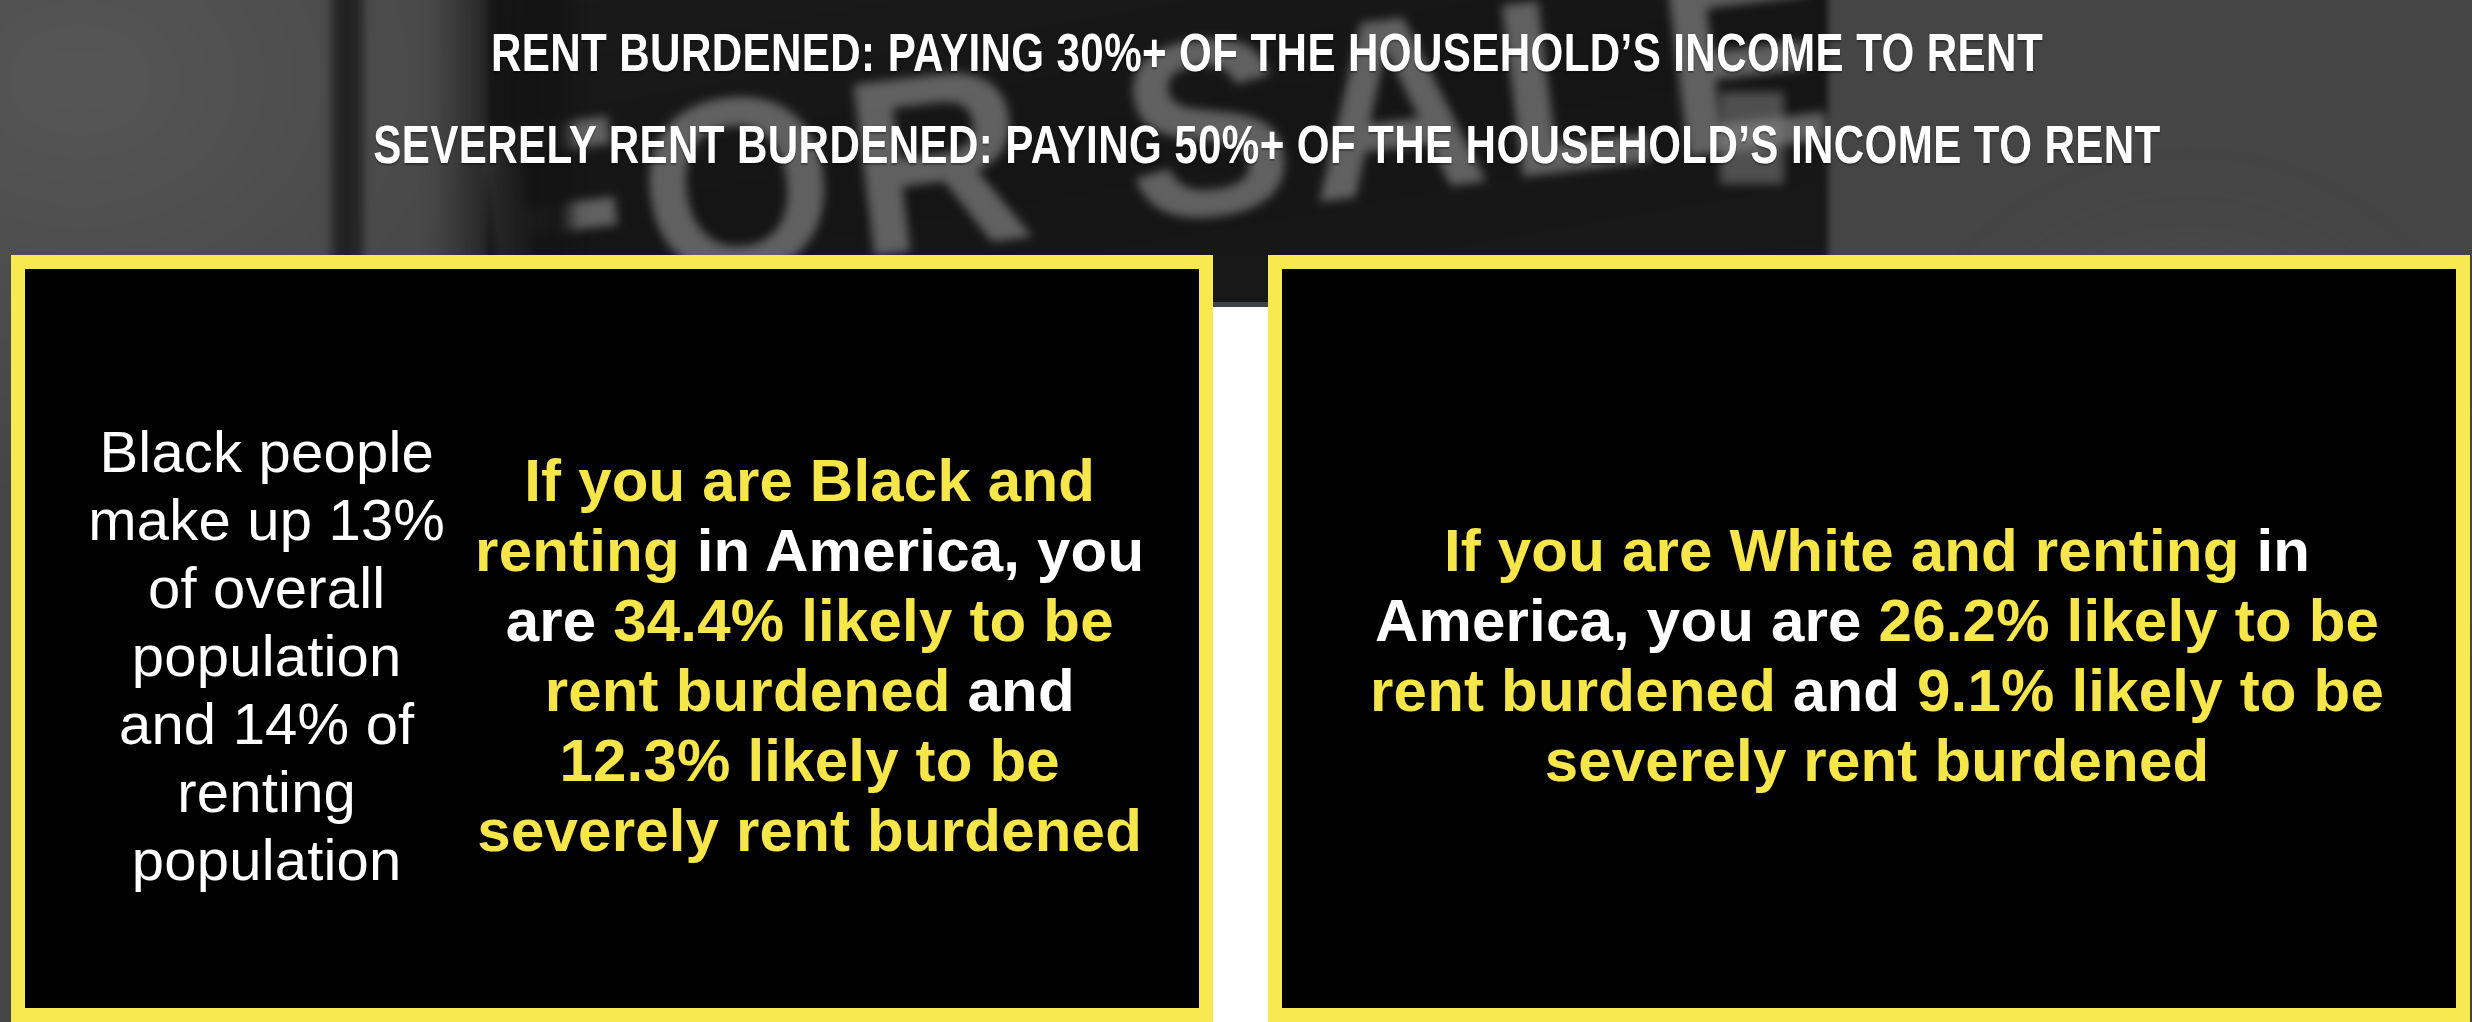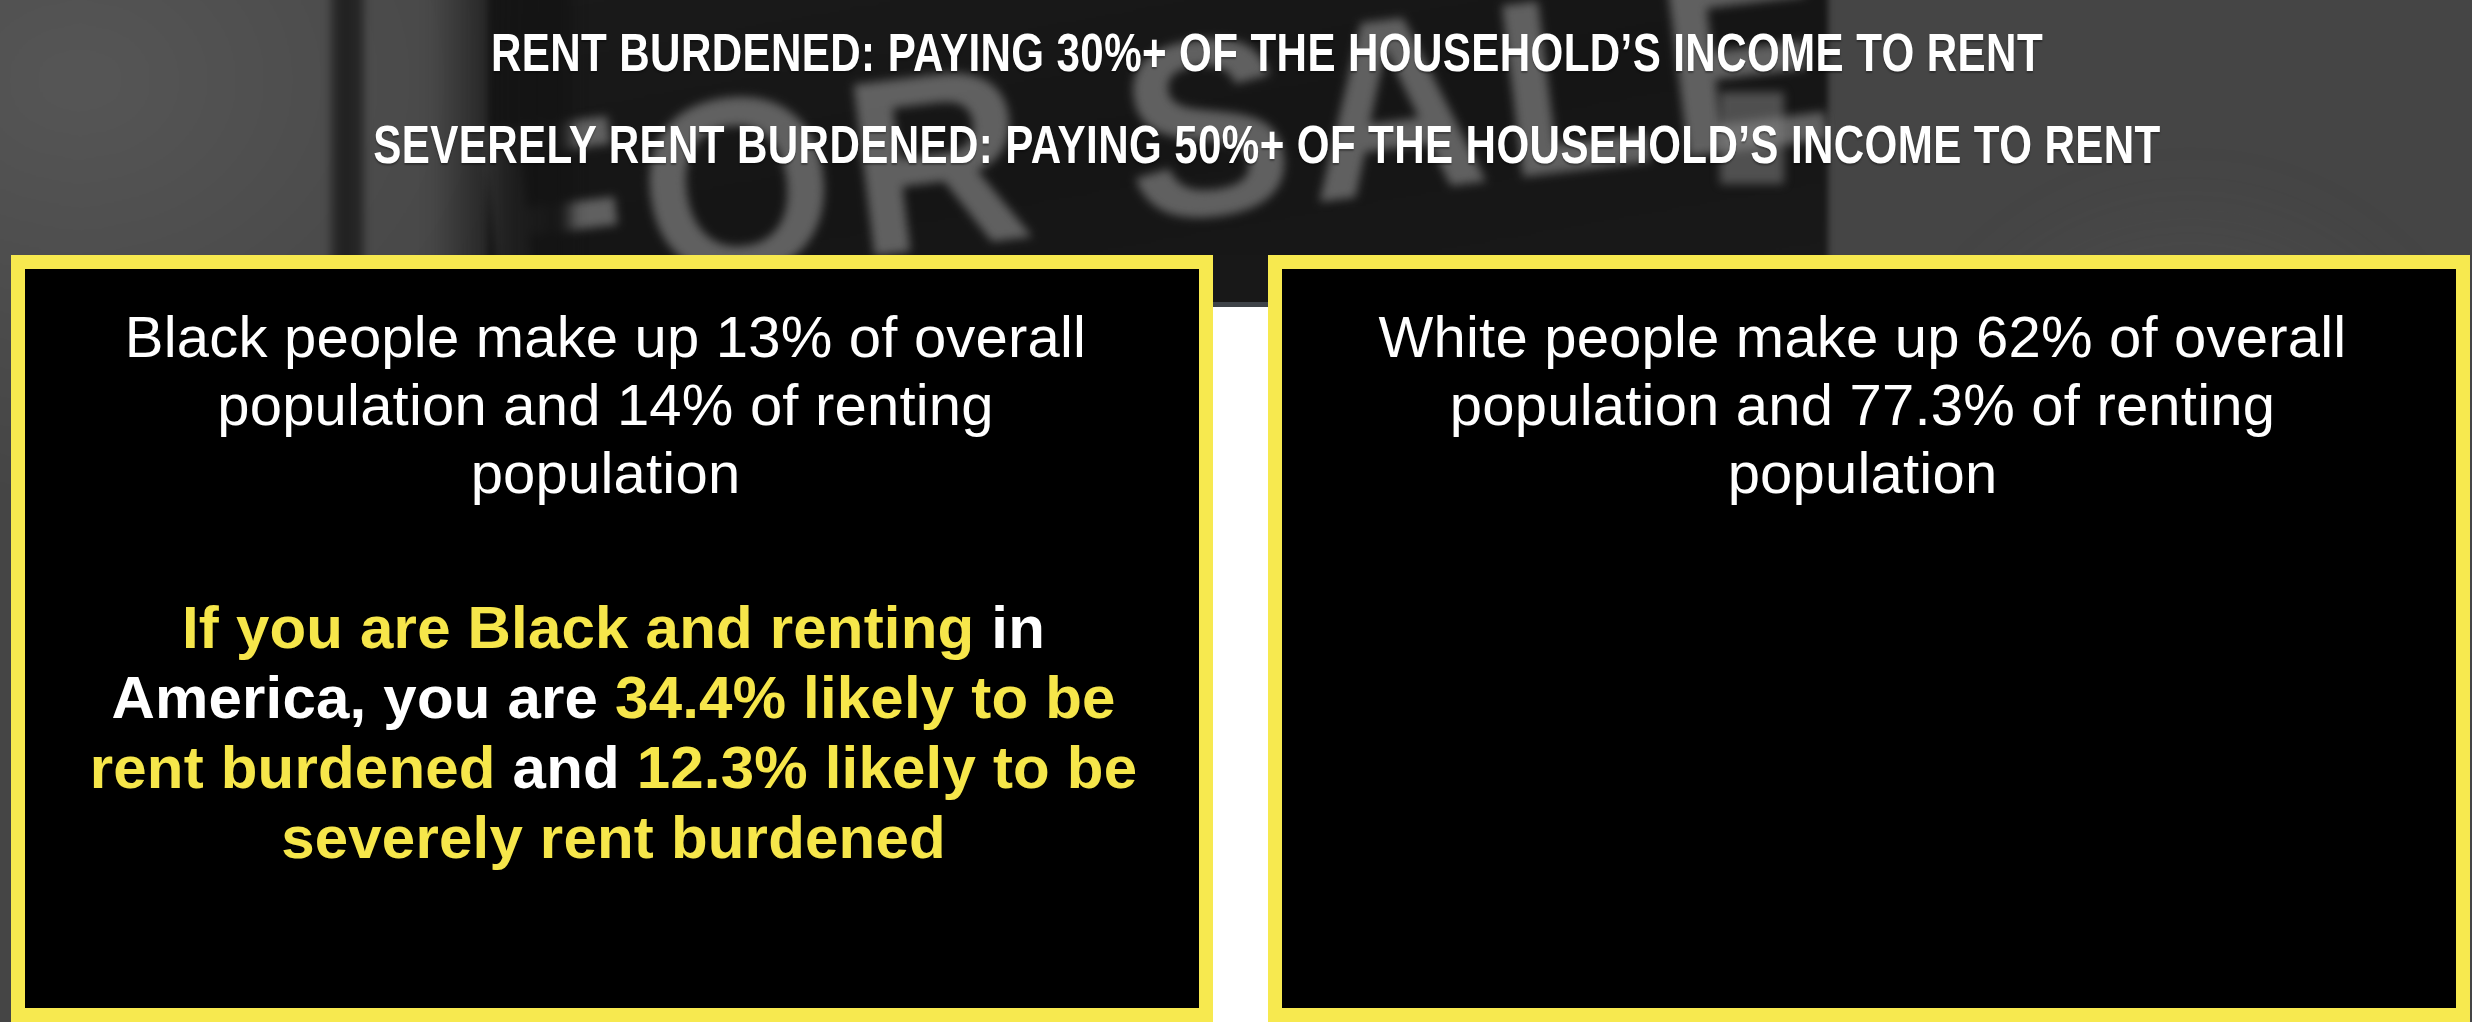--- a/index.html
+++ b/index.html
@@ -145,23 +145,23 @@
     padding: 14px;
   }
   .card.left  { margin-left: 11px;  width: 1202px; }
   .card.right { margin-left: 55px;  width: 1202px; }
 
   .card-inner {
     width: 100%;
     height: 100%;
     background: #000000;
     box-sizing: border-box;
-    padding: 34px 52px 0 39px;
+    padding: 34px 52px 0 52px;
     display: flex;
-    flex-direction: column;
+    flex-direction: row;
     align-items: center;
   }
 
   .stat-line {
     color: #ffffff;
     font-family: "Liberation Sans Narrow", "Liberation Sans", sans-serif;
     font-weight: 400;
     font-size: 58px;
     line-height: 68px;
     text-align: center;
@@ -243,19 +243,21 @@
         <div class="stat-line">Black people make up 13% of overall population and 14% of renting population</div>
         <div class="spacer"></div>
         <div class="claim">
           <span class="hl">If you are Black and renting</span><span> in America, you are </span><span class="hl">34.4% likely to be rent burdened</span><span> and </span><span class="hl">12.3% likely to be severely rent burdened</span>
         </div>
       </div>
     </div>
 
     <div class="card right">
       <div class="card-inner">
-        <div class="stat-line">White people make up 62% of overall population and 77.3% of renting population</div>
         <div class="spacer"></div>
+        <div class="claim">
+          <span class="hl">If you are White and renting</span><span> in America, you are </span><span class="hl">26.2% likely to be rent burdened</span><span> and </span><span class="hl">9.1% likely to be severely rent burdened</span>
+        </div>
       </div>
     </div>
 
   </div>
 </div>
 
 </body></html>

